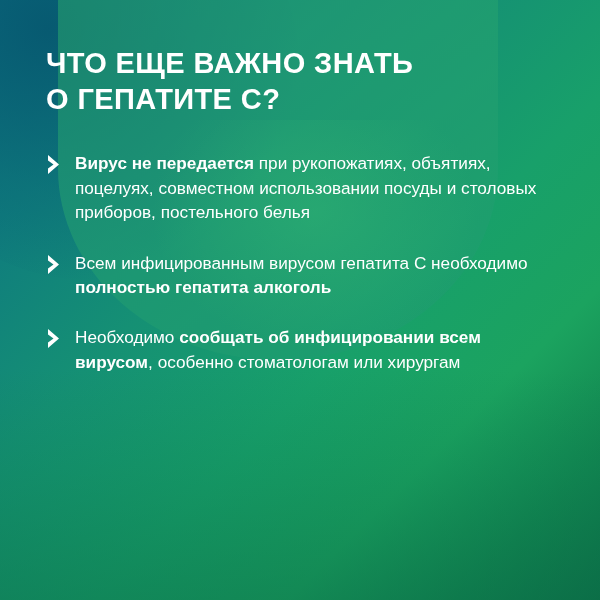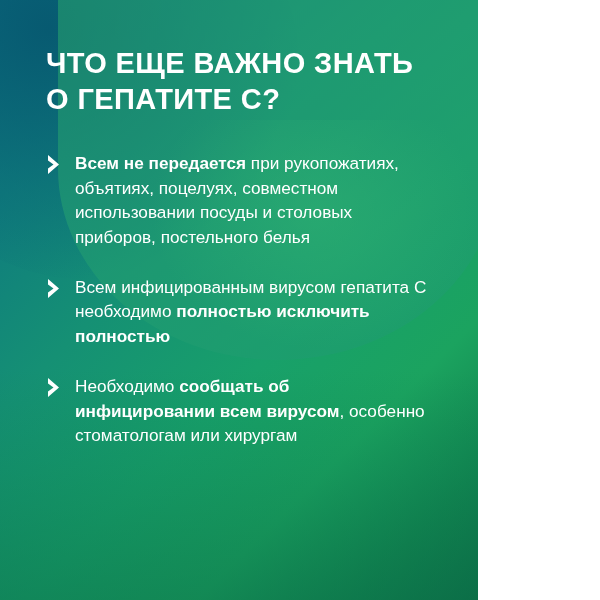--- a/index.html
+++ b/index.html
@@ -8,21 +8,21 @@
   }
   body {
     width: 600px;
     height: 600px;
     font-family: "Liberation Sans", sans-serif;
     overflow: hidden;
   }
 
   .poster {
     position: relative;
-    width: 478px;
+    width: 600px;
     height: 600px;
     overflow: hidden;
     background: linear-gradient(135deg, #0b6a83 0%, #0f7c7e 18%, #159074 38%, #18a06a 58%, #1ba35f 74%, #12864f 88%, #0d6f45 100%);
   }
 
   
   .corner-glow {
     position: absolute;
     left: -120px;
     top: -140px;
@@ -135,27 +135,27 @@
 
   <div class="content">
     <h1 class="title">ЧТО ЕЩЕ ВАЖНО ЗНАТЬ
 О ГЕПАТИТЕ С?</h1>
 
     <ul class="bullets" id="bullet-list">
         <li class="bullet">
           <svg class="chev" viewBox="0 0 16 22">
             <path d="M2 1 L13 10.5 L2 20 L2 14.5 L7.5 10.5 L2 6.5 Z" fill="#ffffff"></path>
           </svg>
-          <div class="btext"><b>Всем не передается</b><span> при рукопожатиях, объятиях, поцелуях, совместном использовании посуды и столовых приборов, постельного белья</span></div>
+          <div class="btext"><b>Вирус не передается</b><span> при рукопожатиях, объятиях, поцелуях, совместном использовании посуды и столовых приборов, постельного белья</span></div>
         </li>
         <li class="bullet">
           <svg class="chev" viewBox="0 0 16 22">
             <path d="M2 1 L13 10.5 L2 20 L2 14.5 L7.5 10.5 L2 6.5 Z" fill="#ffffff"></path>
           </svg>
-          <div class="btext"><span>Всем инфицированным вирусом гепатита С необходимо </span><b>полностью исключить полностью</b></div>
+          <div class="btext"><span>Всем инфицированным вирусом гепатита С необходимо </span><b>полностью гепатита алкоголь</b></div>
         </li>
         <li class="bullet">
           <svg class="chev" viewBox="0 0 16 22">
             <path d="M2 1 L13 10.5 L2 20 L2 14.5 L7.5 10.5 L2 6.5 Z" fill="#ffffff"></path>
           </svg>
           <div class="btext"><span>Необходимо </span><b>сообщать об инфицировании всем вирусом</b><span>, особенно стоматологам или хирургам</span></div>
         </li>
       </ul>
 
     <div class="footer-space"></div>

